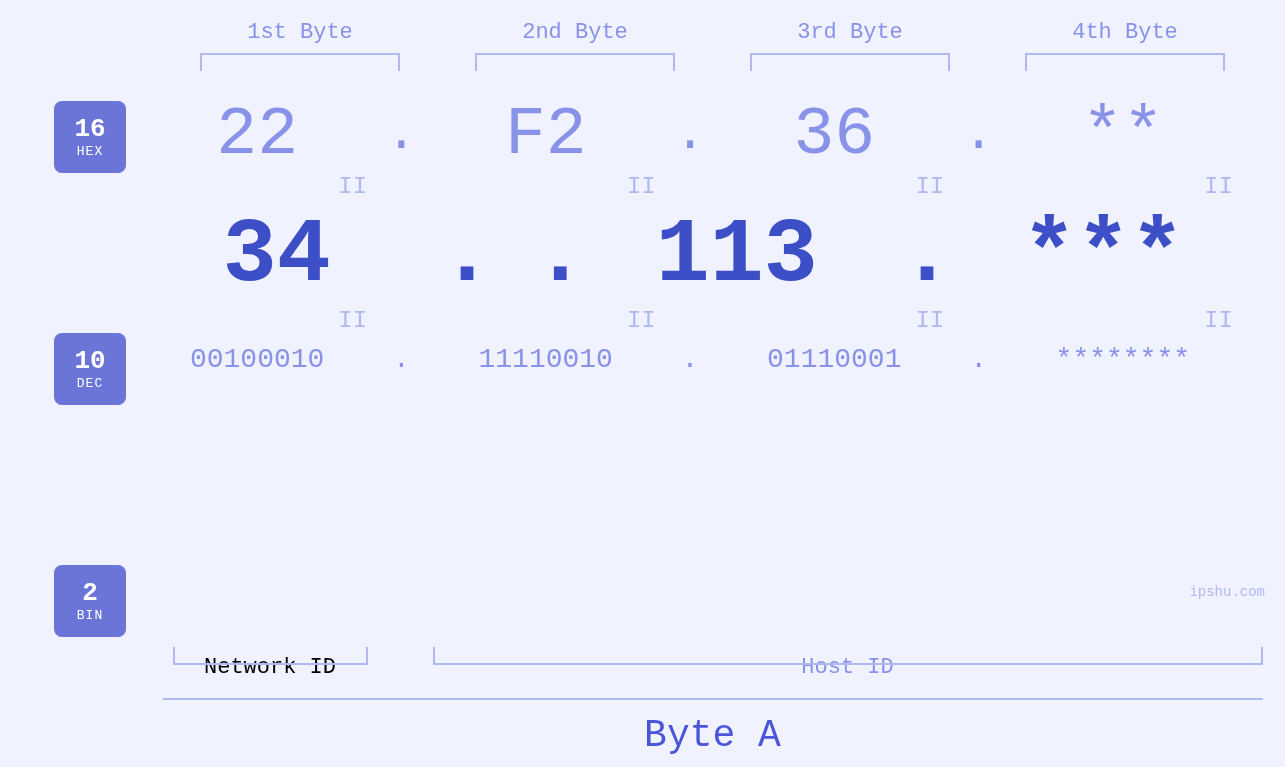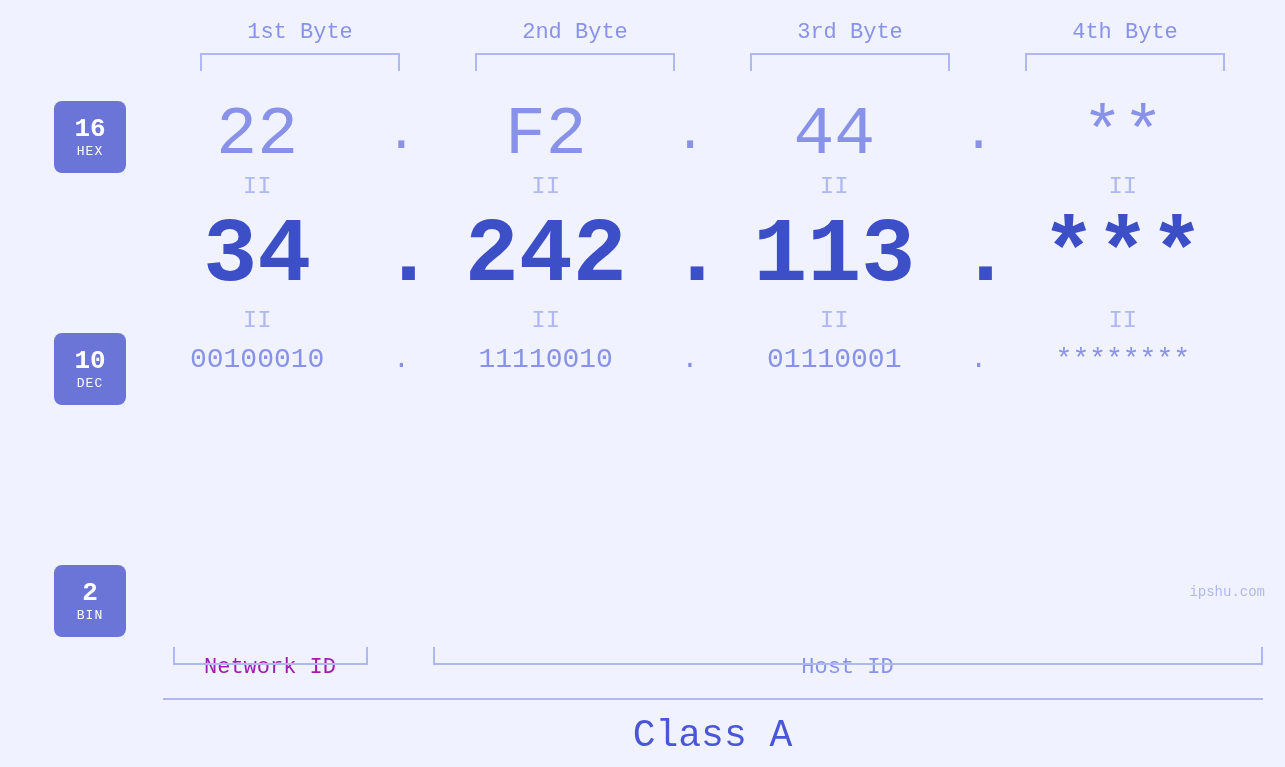--- a/index.html
+++ b/index.html
@@ -193,21 +193,21 @@
 
     .separator-row {
       display: flex;
       width: 1100px;
       align-items: center;
       justify-content: space-around;
     }
 
     .sep-cell {
       width: 220px;
-      text-align: center;
+      text-align: right;
       color: #b0b8f0;
       font-size: 24px;
     }
 
     .sep-spacer {
       width: 40px;
     }
   </style>
 </head>
 <body>
@@ -250,21 +250,21 @@
       <div class="value-row hex-row">
         <div class="value-cell">
           <span class="hex-value">22</span>
         </div>
         <div class="dot-cell hex-dot">.</div>
         <div class="value-cell">
           <span class="hex-value">F2</span>
         </div>
         <div class="dot-cell hex-dot">.</div>
         <div class="value-cell">
-          <span class="hex-value">44</span>
+          <span class="hex-value">36</span>
         </div>
         <div class="dot-cell hex-dot">.</div>
         <div class="value-cell">
           <span class="hex-value">**</span>
         </div>
       </div>
 
       <div class="separator-row">
         <div class="sep-cell">II</div>
         <div class="sep-spacer"></div>
@@ -273,23 +273,20 @@
         <div class="sep-cell">II</div>
         <div class="sep-spacer"></div>
         <div class="sep-cell">II</div>
       </div>
 
       <div class="value-row dec-row">
         <div class="value-cell">
           <span class="dec-value">34</span>
         </div>
         <div class="dot-cell dec-dot">.</div>
-        <div class="value-cell">
-          <span class="dec-value">242</span>
-        </div>
         <div class="dot-cell dec-dot">.</div>
         <div class="value-cell">
           <span class="dec-value">113</span>
         </div>
         <div class="dot-cell dec-dot">.</div>
         <div class="value-cell">
           <span class="dec-value">***</span>
         </div>
       </div>
 
@@ -323,23 +320,23 @@
 
     </div>
   </div>
 
   <div style="width:1100px; margin-left:140px; margin-top:10px; position:relative; height:20px;">
     <div style="position:absolute; left:10px; width:195px; height:18px; border-bottom:2px solid #b0b8f0; border-left:2px solid #b0b8f0; border-right:2px solid #b0b8f0;"></div>
     <div style="position:absolute; left:270px; right:0; height:18px; border-bottom:2px solid #b0b8f0; border-left:2px solid #b0b8f0; border-right:2px solid #b0b8f0;"></div>
   </div>
 
   <div style="width:1100px; margin-left:140px; display:flex; margin-top:8px;">
-    <div style="width:215px; text-align:center; color:#a21caf; font-size:22px; font-family:'Courier New',monospace;">Network ID</div>
+    <div style="width:215px; text-align:center; color:#000000; font-size:22px; font-family:'Courier New',monospace;">Network ID</div>
     <div style="width:55px;"></div>
     <div style="flex:1; text-align:center; color:#8892e8; font-size:22px; font-family:'Courier New',monospace;">Host ID</div>
   </div>
 
   <div style="width:1100px; margin-left:140px; margin-top:18px; height:18px; border-bottom:2px solid #b0b8f0; border-left:2px solid #b0b8f0; border-right:2px solid #b0b8f0;"></div>
 
-  <div style="width:1100px; margin-left:140px; text-align:center; color:#4a56d8; font-size:38px; font-family:'Courier New',monospace; margin-top:14px;">Class A</div>
+  <div style="width:1100px; margin-left:140px; text-align:center; color:#4a56d8; font-size:38px; font-family:'Courier New',monospace; margin-top:14px;">Byte A</div>
 
   <div class="watermark">ipshu.com</div>
 </div>
 
 </body></html>

